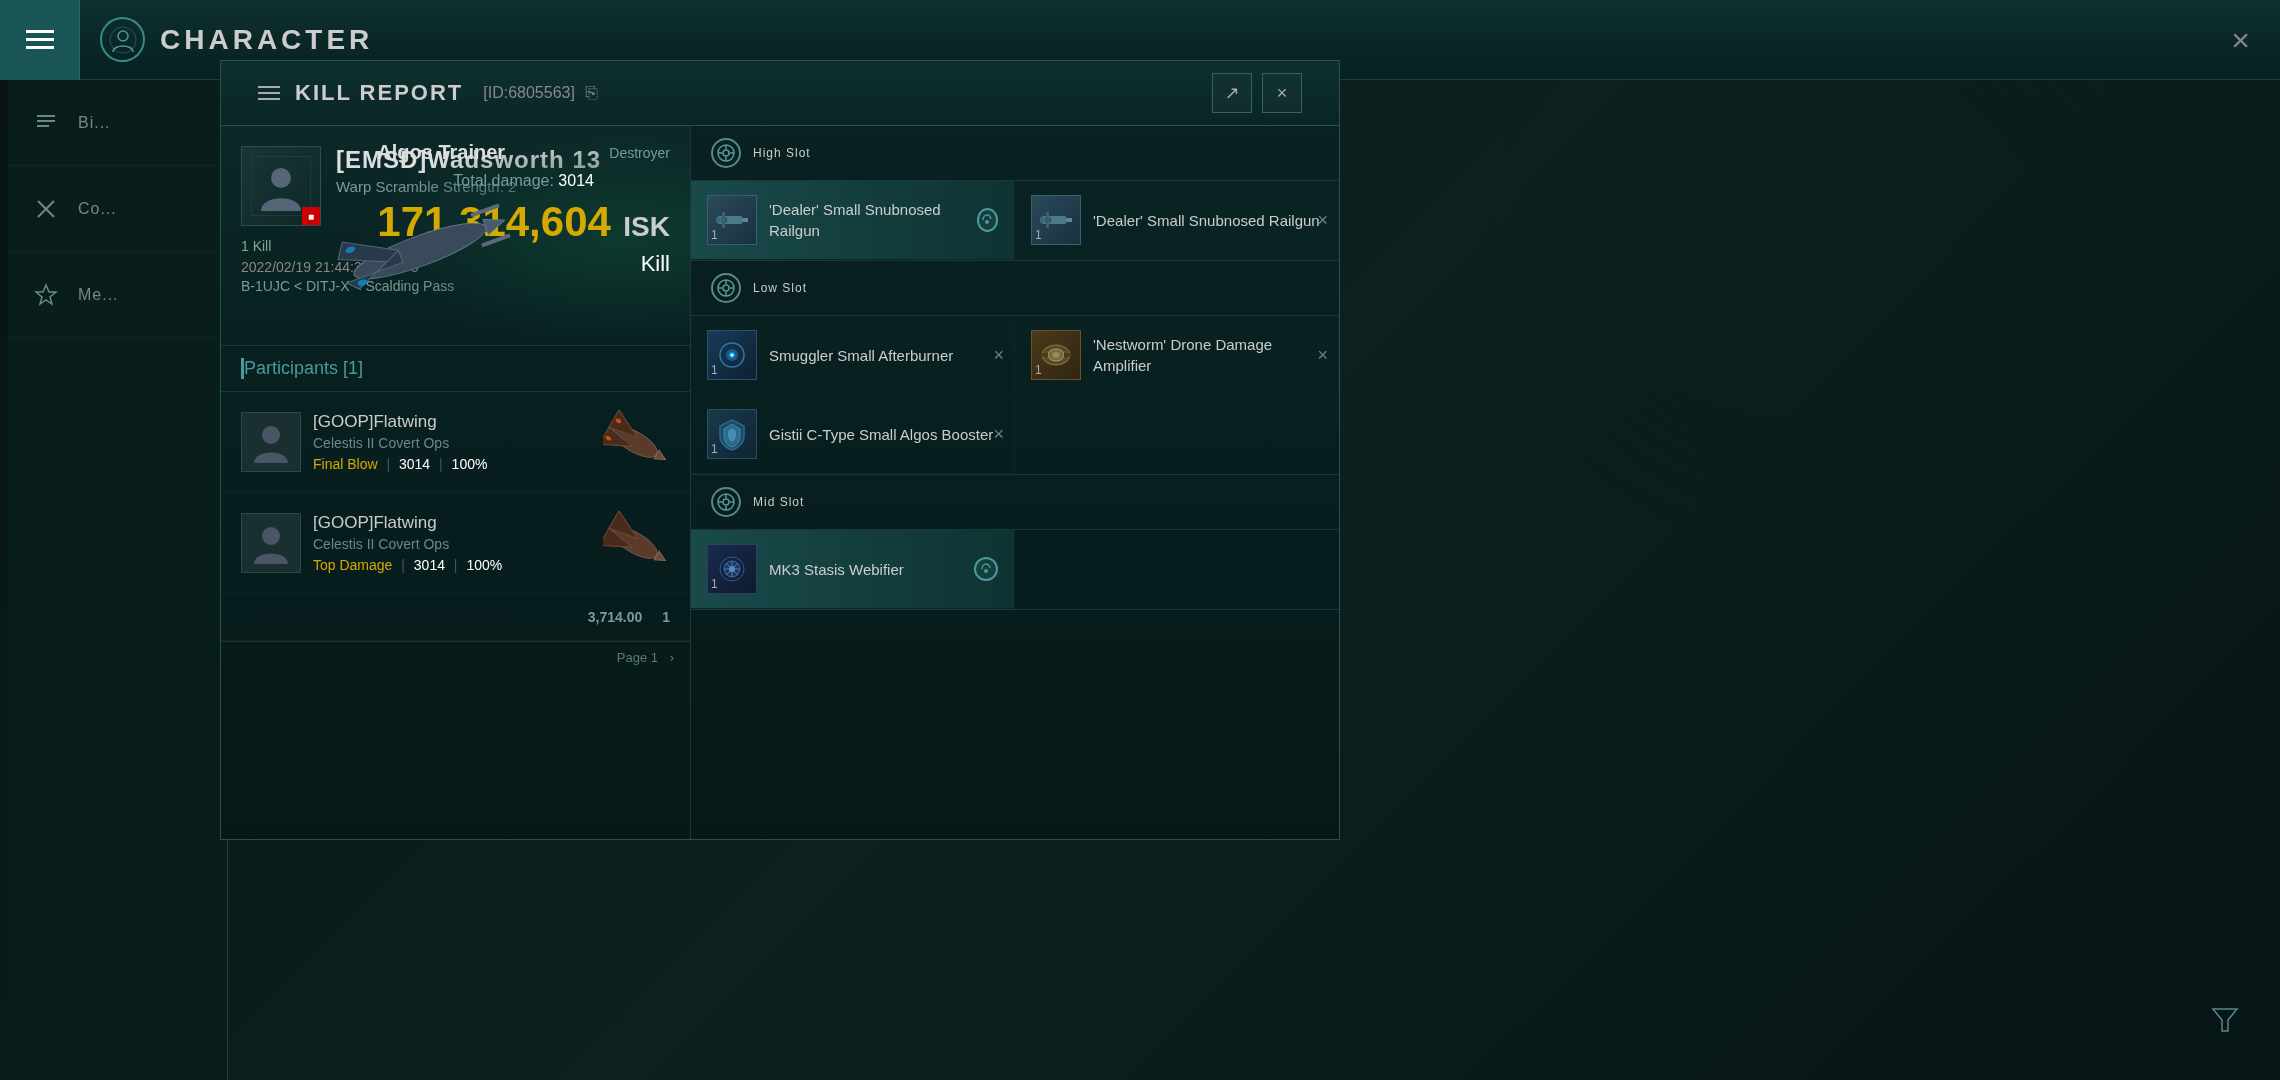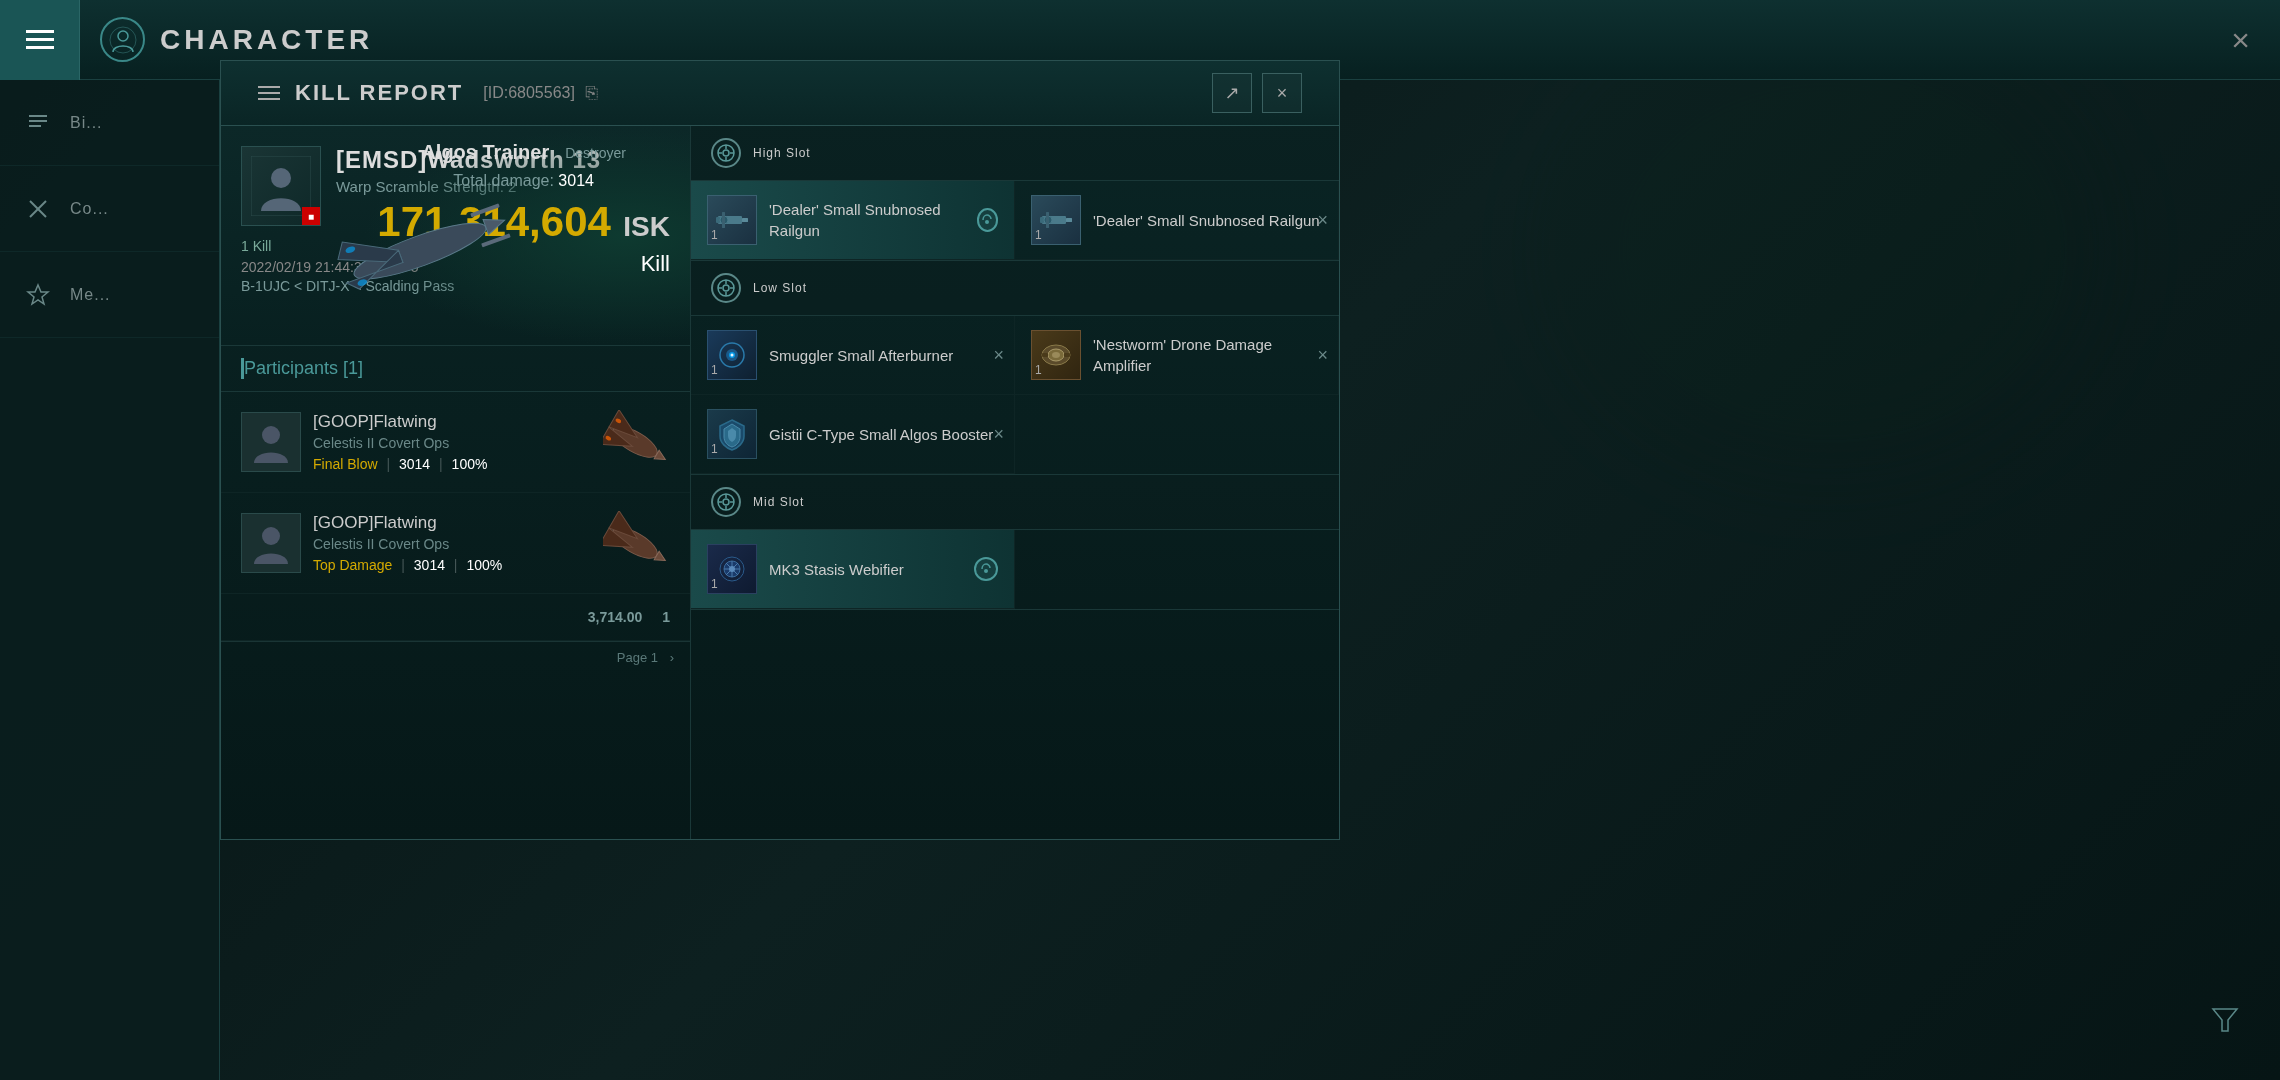--- a/index.html
+++ b/index.html
@@ -91,21 +91,21 @@
       transform: translateY(-50%);
       color: #888;
       font-size: 32px;
       cursor: pointer;
     }
 
     
     .sidebar {
       position: absolute;
       top: 80px;
-      left: 0;
+      left: 8px;
       width: 220px;
       height: calc(100% - 80px);
       background: rgba(10, 30, 30, 0.9);
       border-right: 1px solid #1a4040;
       display: flex;
       flex-direction: column;
       gap: 0;
     }
 
     .sidebar-item {
@@ -699,21 +699,21 @@
             <div class="victim-name">[EMSD]Wadsworth 13</div>
             <div class="victim-stat">Warp Scramble Strength: 2</div>
           </div>
         </div>
 
         <div class="victim-kill-count" style="margin-top:12px;">1 Kill</div>
         <div class="victim-timestamp" style="margin-top:5px;">2022/02/19 21:44:37 UTC -5</div>
         <div class="victim-location" style="margin-top:3px;">B-1UJC &lt; DITJ-X &lt; Scalding Pass</div>
 
         <div style="position:absolute;right:20px;top:15px;text-align:right;">
-          <div style="display:flex;align-items:center;justify-content:center;gap:16px;">
+          <div style="display:flex;align-items:center;justify-content:space-between;gap:16px;">
             <span class="ship-name-text">Algos Trainer</span>
             <span class="ship-type-badge">Destroyer</span>
           </div>
           <div class="total-damage-row">
             <span>Total damage:</span>
             <span class="total-damage-val">3014</span>
           </div>
           <div style="margin-top:8px;">
             <span class="isk-value">171,314,604</span>
             <span class="isk-label" style="color:#ccc;font-size:28px;font-weight:bold;margin-left:8px;">ISK</span>

